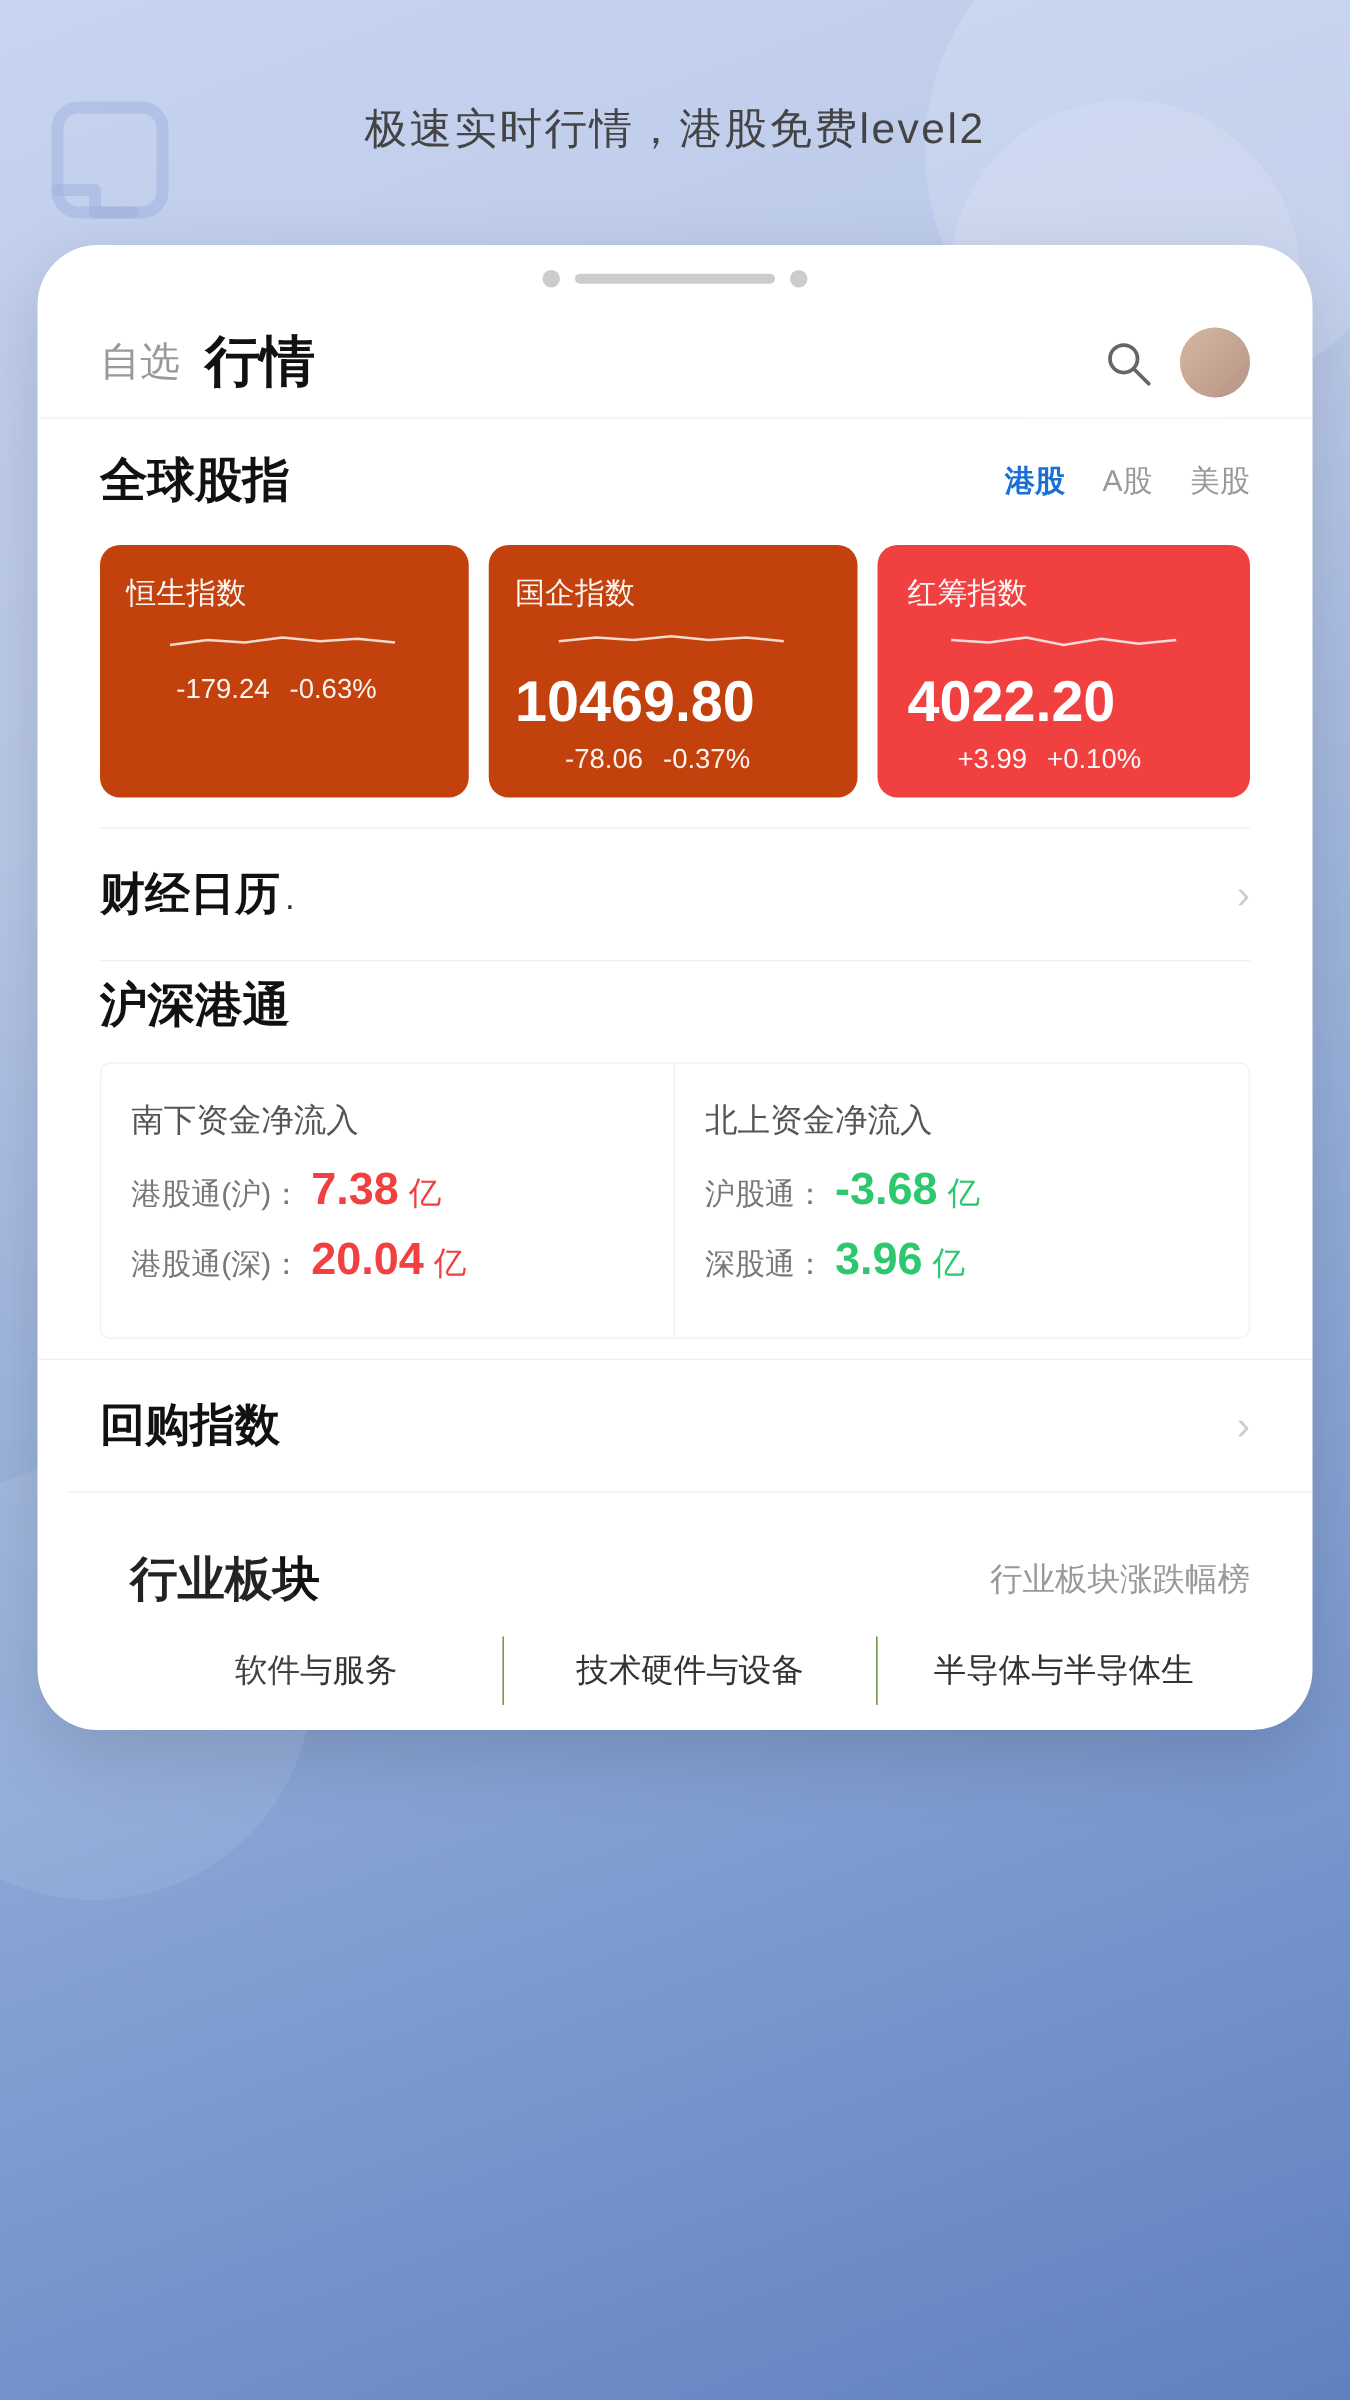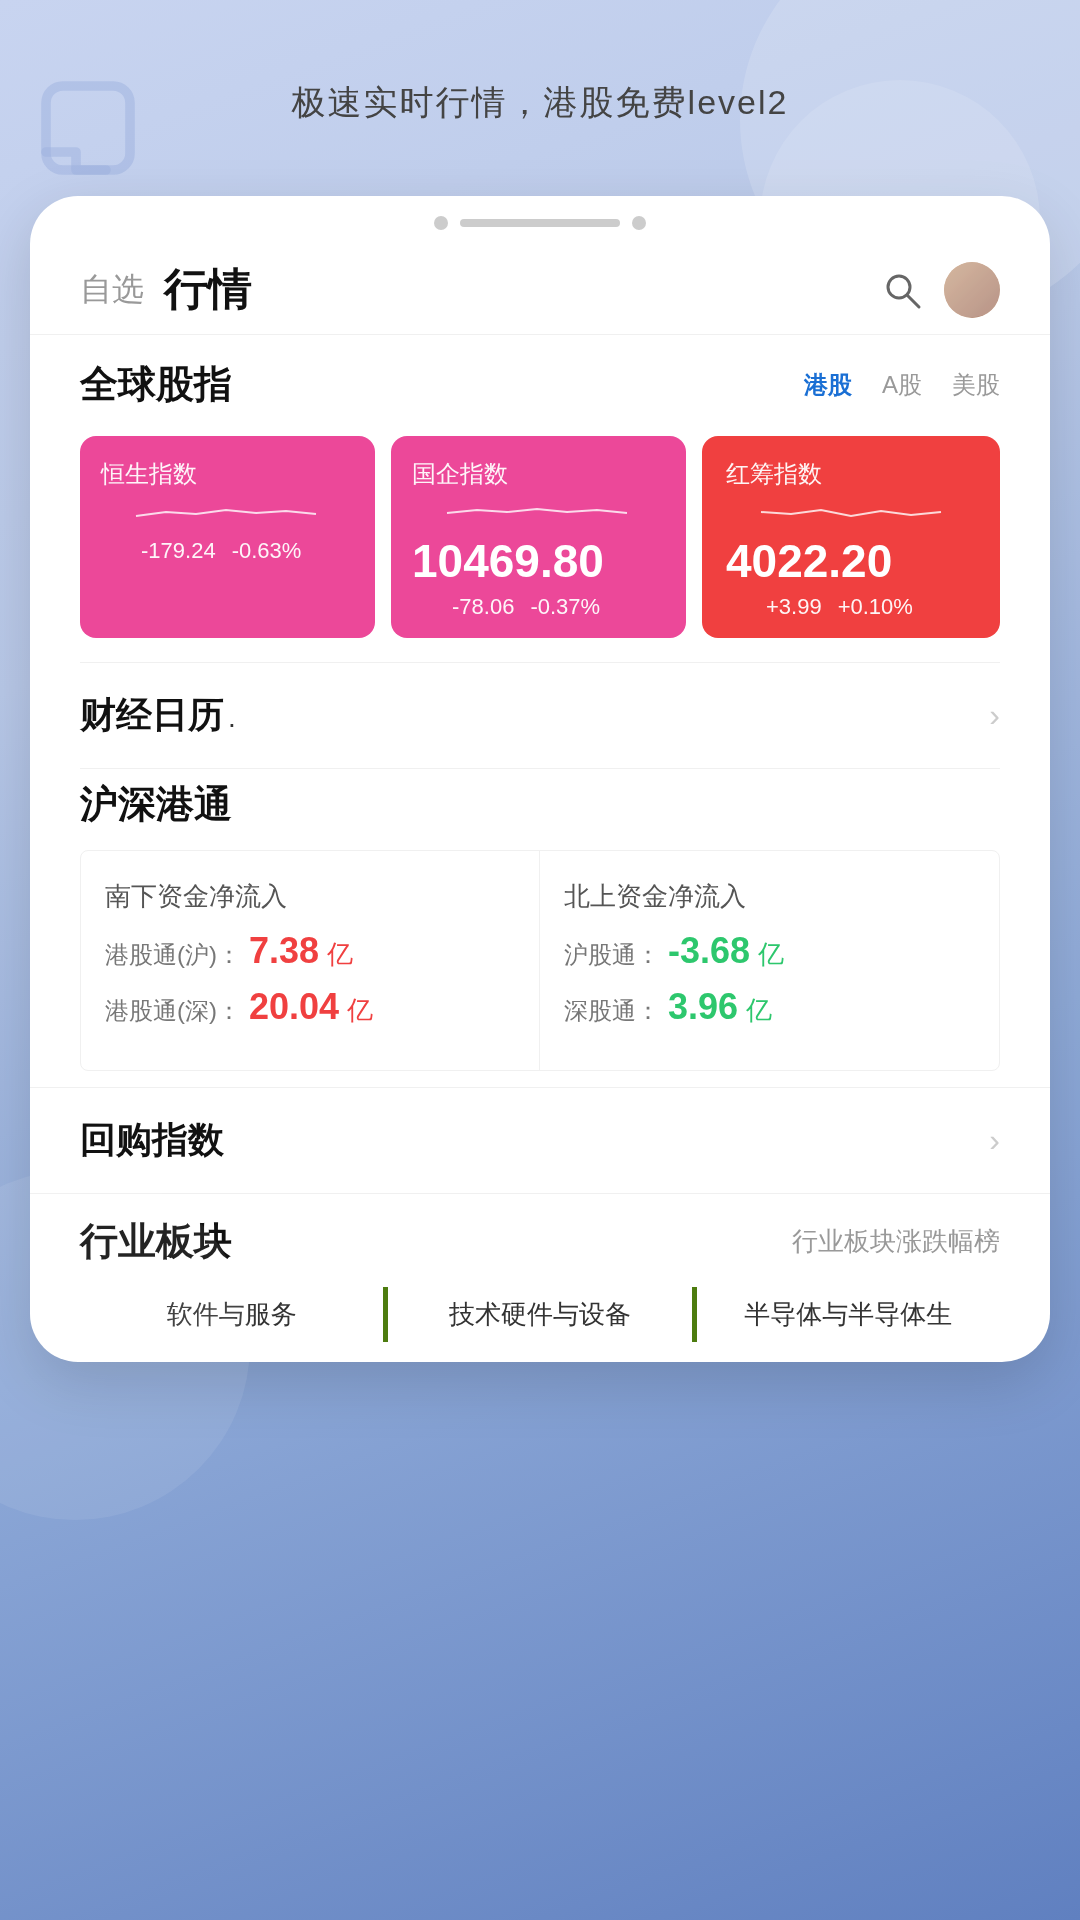--- a/index.html
+++ b/index.html
@@ -186,21 +186,21 @@
       padding: 10px 50px 24px 50px;
       overflow: visible;
     }
     .index-card {
       flex: 1;
       border-radius: 16px;
       padding: 22px 24px 18px 24px;
       color: white;
       min-width: 0;
     }
-    .index-card.green { background: #ec4899; padding-left: 21px; }
+    .index-card.green { background: #c2410c; padding-left: 21px; }
     .index-card.red { background: #f04040; }
 
     .index-card-name {
       font-size: 24px;
       opacity: 0.95;
       margin-bottom: 8px;
     }
     .index-card-wave {
       margin: 6px 0 10px 0;
       height: 30px;
@@ -311,22 +311,23 @@
       margin-top: 16px;
     }
     .buyback-title {
       font-size: 36px;
       font-weight: 700;
       color: #111;
     }
 
     
     .industry-section {
-      padding: 2px 0 0 0;
+      padding: 24px 0 0 0;
       border-top: 1px solid #f0f0f0;
+      margin-left: 24px;
     }
     .industry-header {
       display: flex;
       align-items: center;
       justify-content: space-between;
       padding: 20px 50px;
     }
     .industry-title {
       font-size: 38px;
       font-weight: 700;
@@ -341,21 +342,21 @@
       gap: 0;
       padding: 0 50px 20px 50px;
       overflow: hidden;
     }
     .industry-card {
       flex: 1;
       text-align: center;
       padding: 10px 8px;
       font-size: 26px;
       color: #333;
-      border-right: 5px solid #4d7c0f;
+      border-right: 1px solid #4d7c0f;
     }
     .industry-card:last-child { border-right: none; }
   </style>
 </head>
 <body>
 
 <div class="bg-circle-1"></div>
 <div class="bg-circle-2"></div>
 <div class="bg-circle-3"></div>
 

